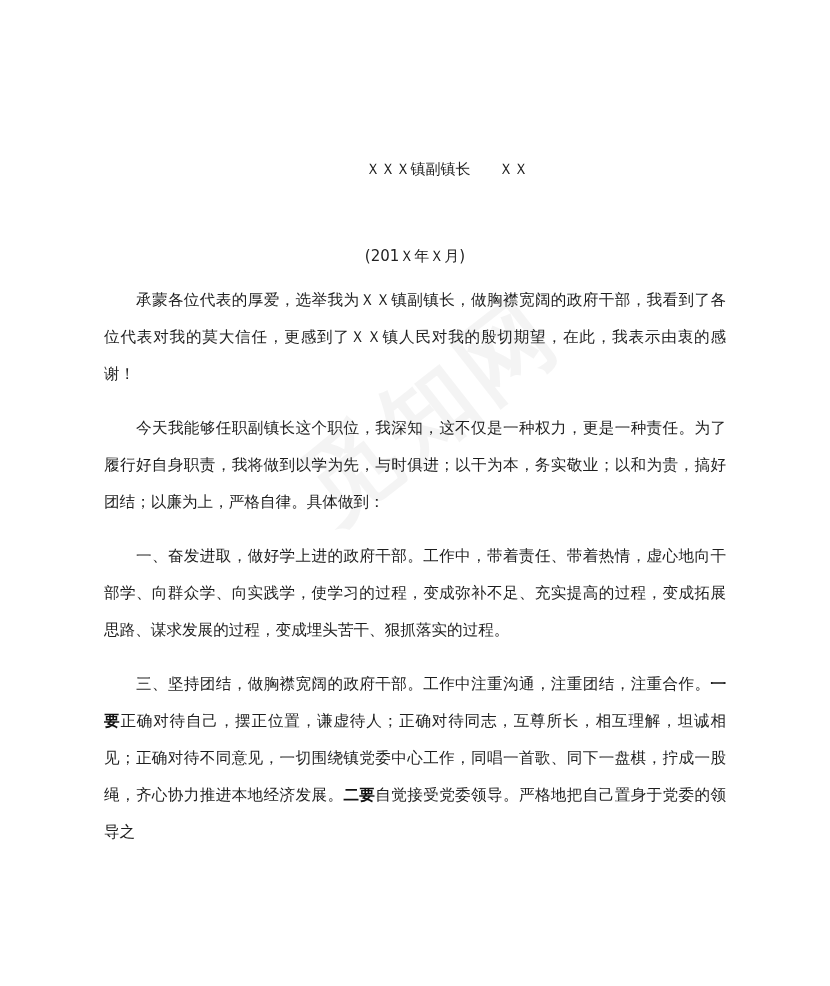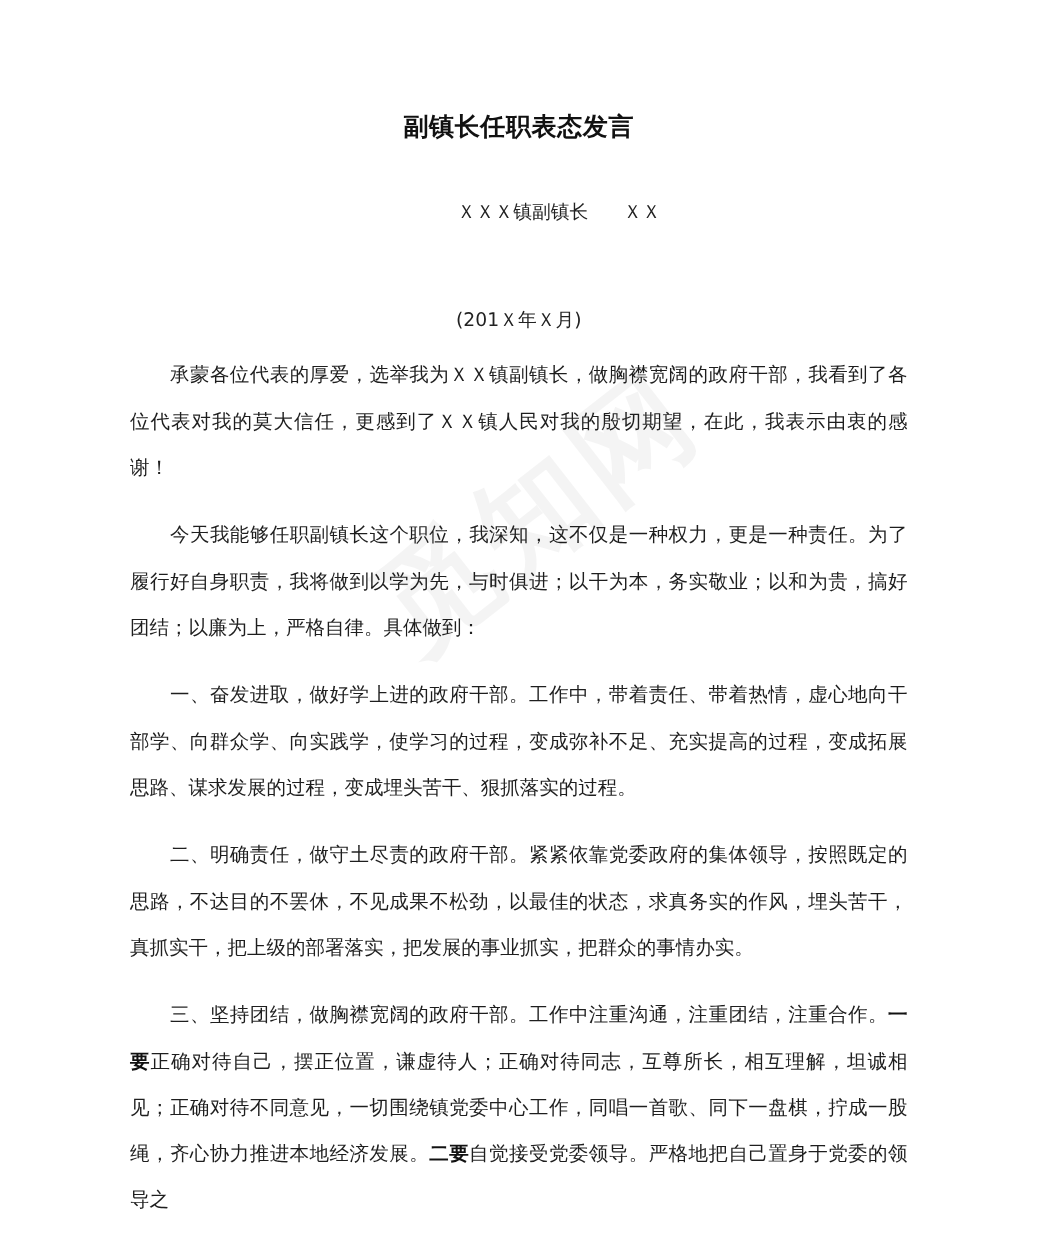--- a/index.html
+++ b/index.html
@@ -82,28 +82,26 @@
       color: #1e1e1e;
     }
     .para b { font-weight: bold; color: #111; }
   </style>
 </head>
 <body>
 
 <div class="page">
   <div class="watermark">觅知网</div>
 
-  <div class="title">副镇长任职表态发言</div>
 
   <div class="byline">
     <span>ＸＸＸ镇副镇长</span><span class="gap"></span><span>ＸＸ</span>
   </div>
 
   <div class="date">(201Ｘ年Ｘ月)</div>
 
   <div class="body-text">
     <p class="para">承蒙各位代表的厚爱，选举我为ＸＸ镇副镇长，做胸襟宽阔的政府干部，我看到了各位代表对我的莫大信任，更感到了ＸＸ镇人民对我的殷切期望，在此，我表示由衷的感谢！</p>
     <p class="para">今天我能够任职副镇长这个职位，我深知，这不仅是一种权力，更是一种责任。为了履行好自身职责，我将做到以学为先，与时俱进；以干为本，务实敬业；以和为贵，搞好团结；以廉为上，严格自律。具体做到：</p>
     <p class="para">一、奋发进取，做好学上进的政府干部。工作中，带着责任、带着热情，虚心地向干部学、向群众学、向实践学，使学习的过程，变成弥补不足、充实提高的过程，变成拓展思路、谋求发展的过程，变成埋头苦干、狠抓落实的过程。</p>
-    <p class="para">二、明确责任，做守土尽责的政府干部。紧紧依靠党委政府的集体领导，按照既定的思路，不达目的不罢休，不见成果不松劲，以最佳的状态，求真务实的作风，埋头苦干，真抓实干，把上级的部署落实，把发展的事业抓实，把群众的事情办实。</p>
     <p class="para"><span>三、坚持团结，做胸襟宽阔的政府干部。工作中注重沟通，注重团结，注重合作。</span><b>一要</b><span>正确对待自己，摆正位置，谦虚待人；正确对待同志，互尊所长，相互理解，坦诚相见；正确对待不同意见，一切围绕镇党委中心工作，同唱一首歌、同下一盘棋，拧成一股绳，齐心协力推进本地经济发展。</span><b>二要</b><span>自觉接受党委领导。严格地把自己置身于党委的领导之</span></p>
   </div>
 </div>
 
 </body></html>

